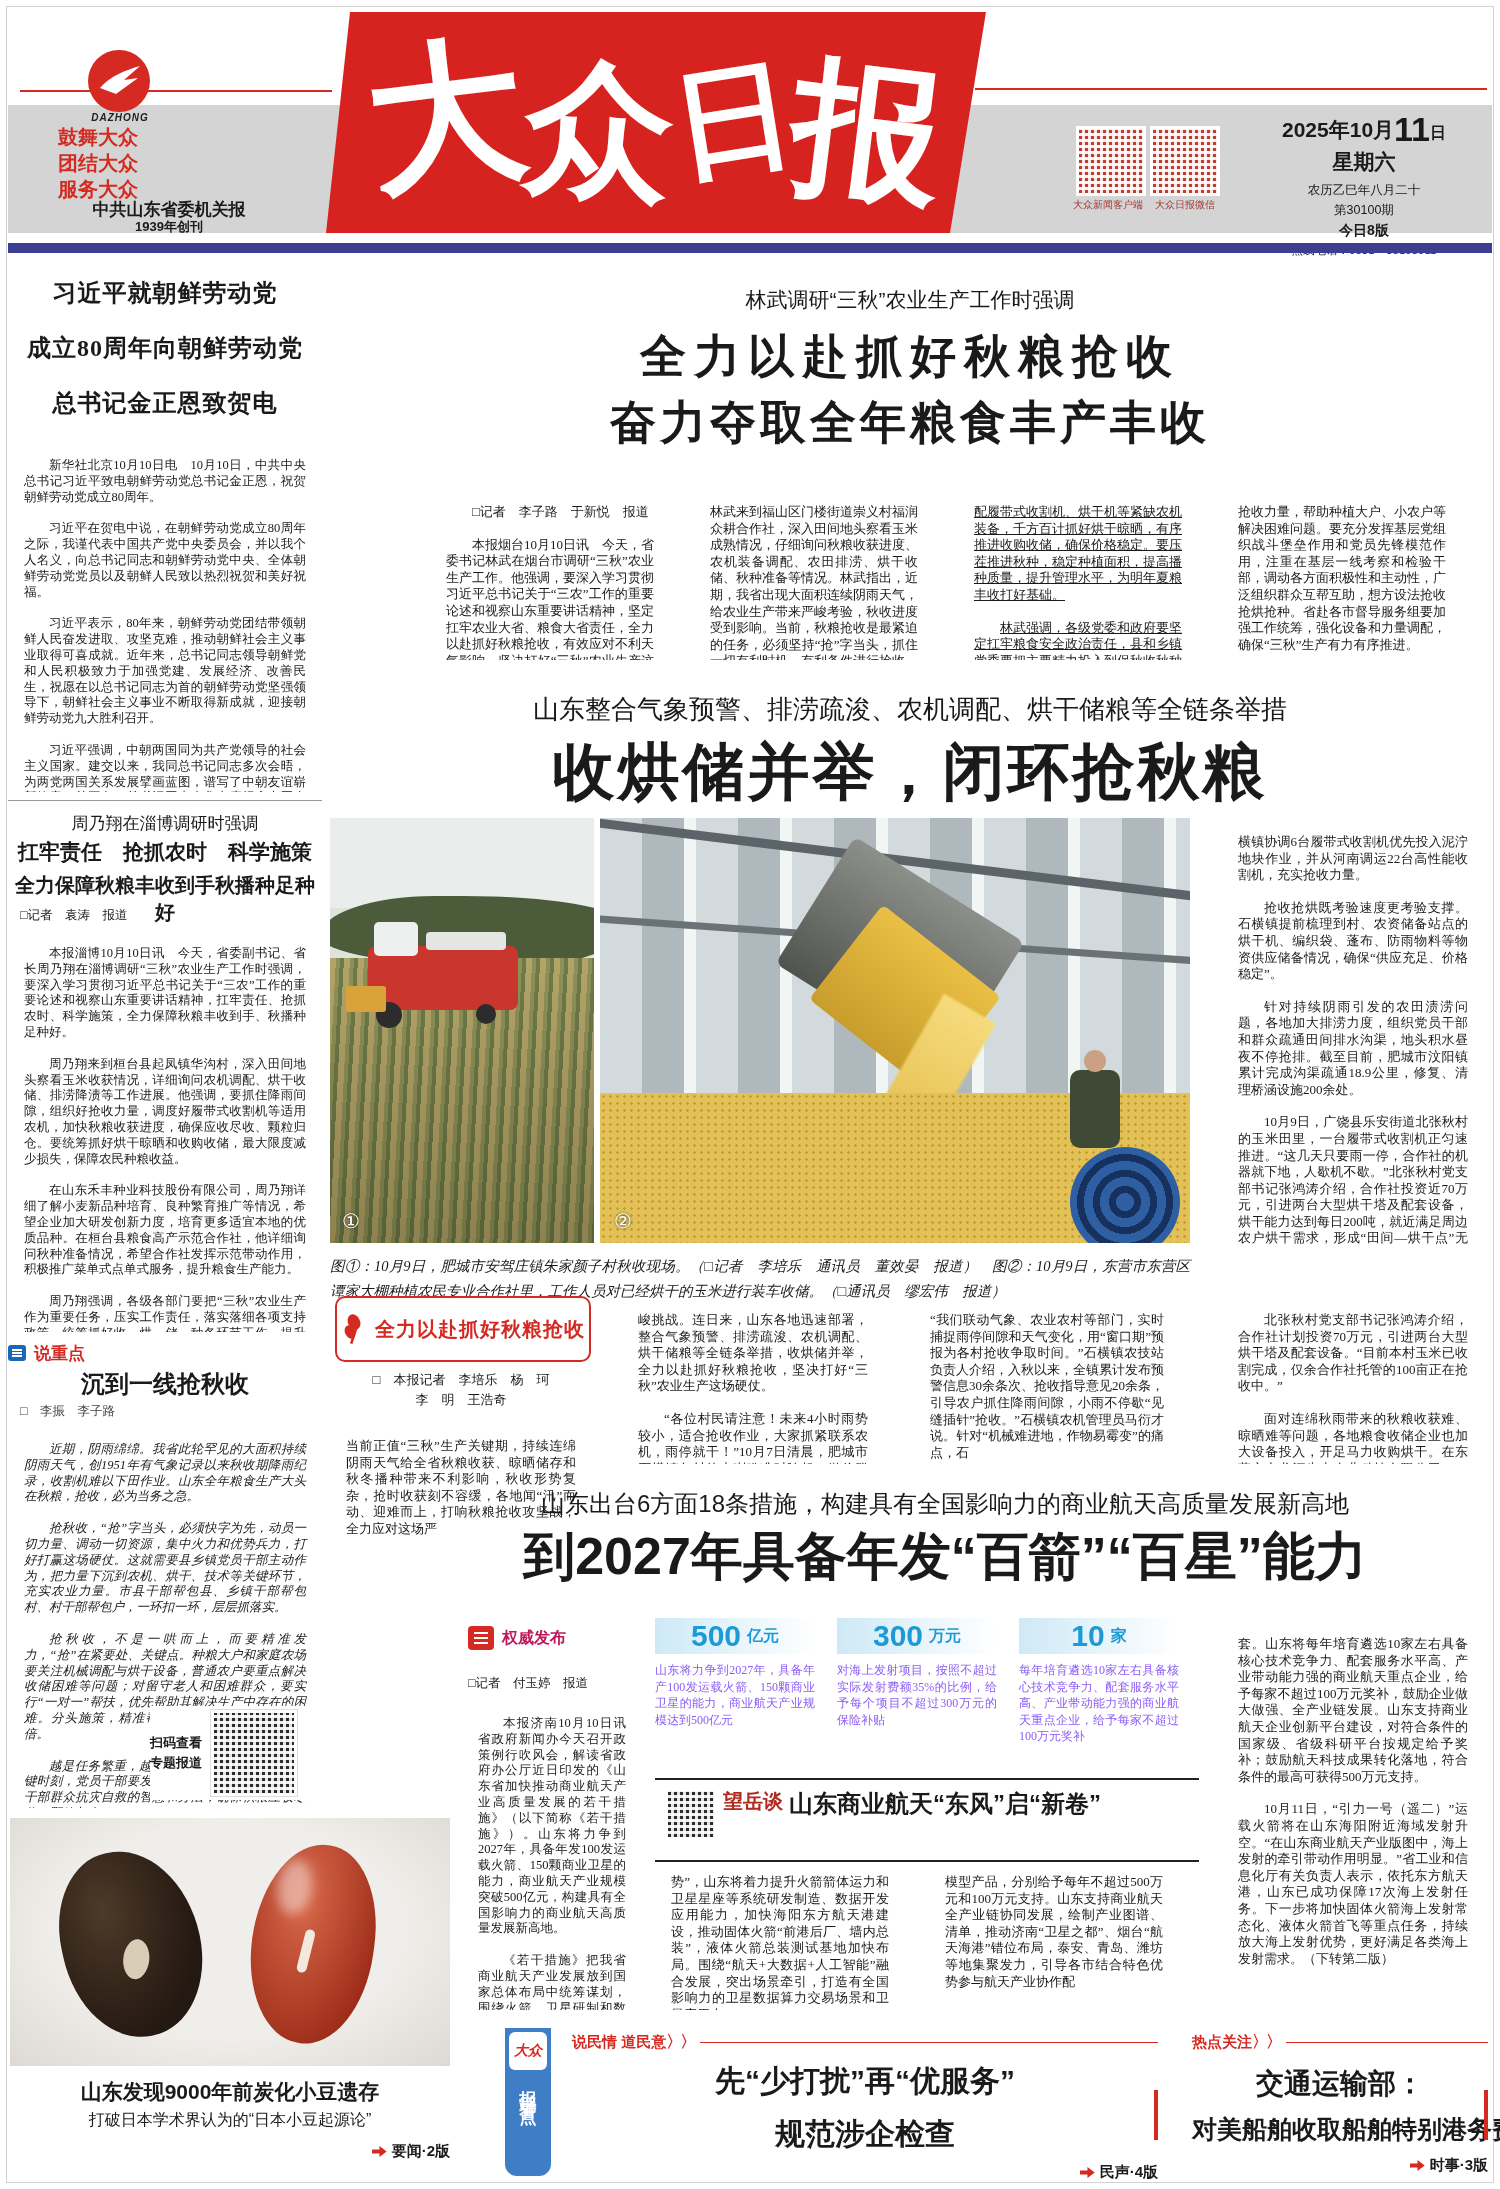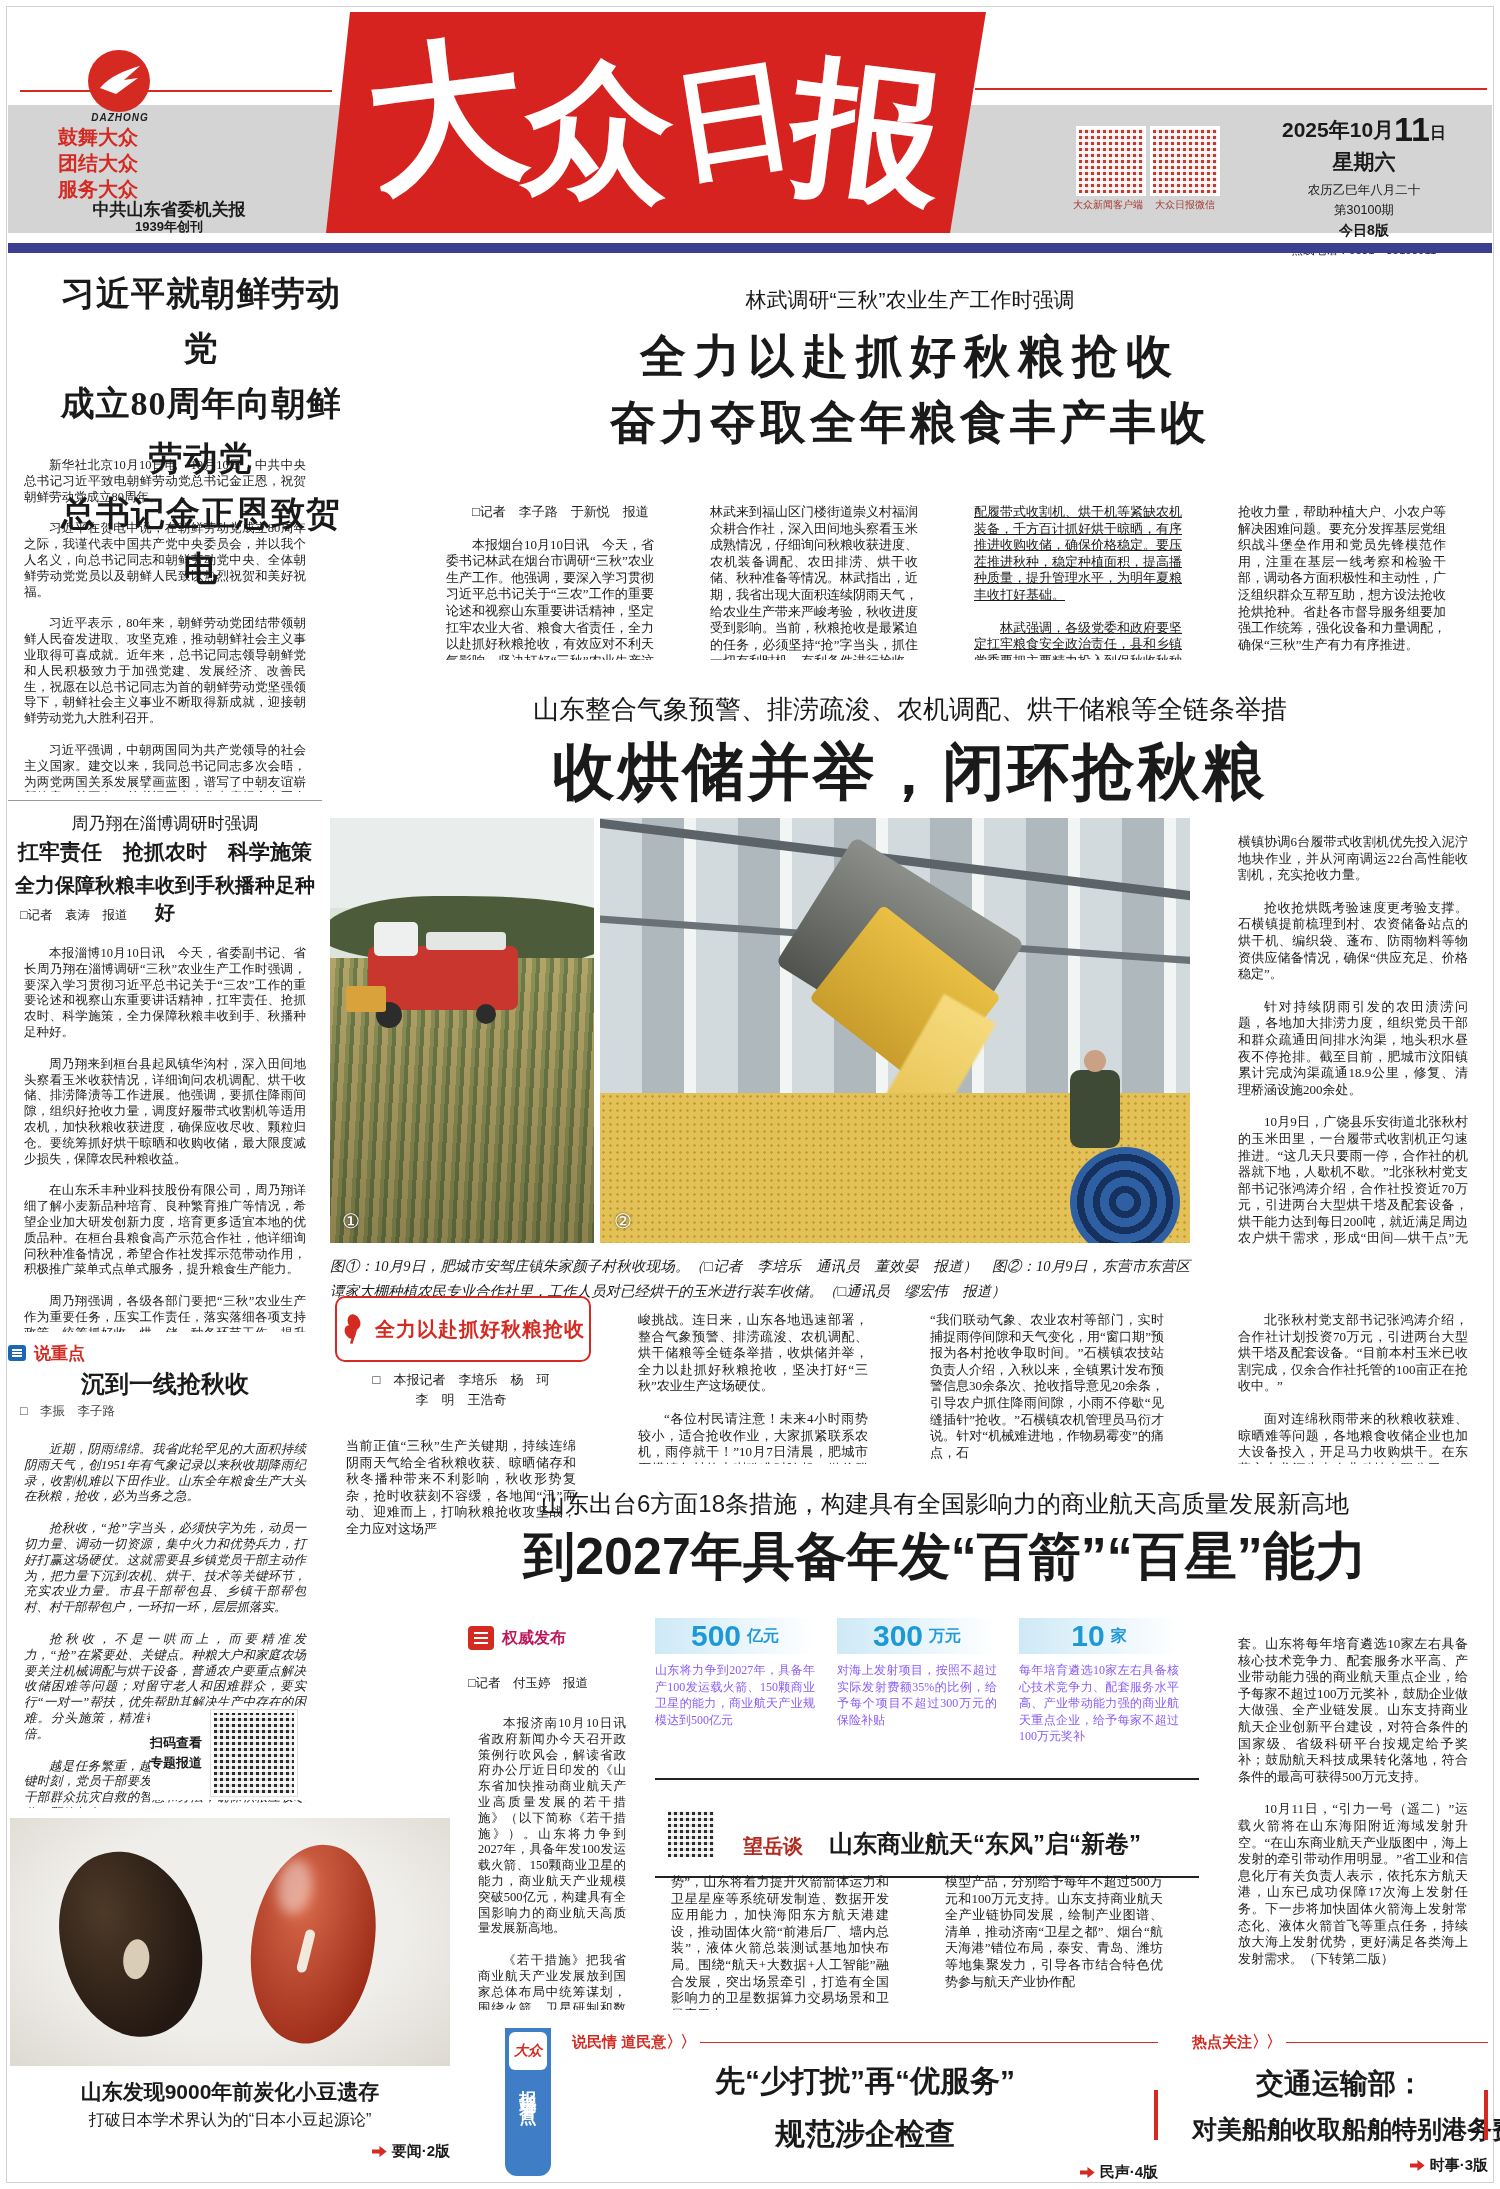--- a/index.html
+++ b/index.html
@@ -45,21 +45,21 @@
   
   .ptr-arrow{display:inline-block;width:15px;height:11px;background:#d42a22;vertical-align:-1px;margin-right:5px;
              clip-path:polygon(0 32%,52% 32%,52% 0,100% 50%,52% 100%,52% 68%,0 68%);}
   .chev{color:#d42a22;font-weight:bold;letter-spacing:-2px;}
   .teaser-line{height:1.5px;background:#d42a22;}
   .teaser-tick{width:4px;background:#d42a22;}
   
   .photo{overflow:hidden;}
   .marker{position:absolute;color:#fff;font-size:20px;text-shadow:0 0 3px #333;}
   
-  .wy-box{border-top:2px solid #222;border-bottom:2px solid #222;display:flex;align-items:flex-end;gap:26px;padding:16px 10px;}
+  .wy-box{border-top:2px solid #222;border-bottom:2px solid #222;display:flex;align-items:flex-start;gap:6px;padding:8px 10px;}
   
   .feat-box{border:2.5px solid #d42a22;border-radius:10px;display:flex;align-items:center;justify-content:center;gap:8px;}
   .tab-vert{writing-mode:vertical-rl;letter-spacing:6px;color:#fff;font-weight:bold;font-size:17px;
             font-family:"Liberation Sans",sans-serif;}
 </style>
 </head>
 <body>
 
 <div class="abs frame"></div>
 
@@ -106,21 +106,21 @@
   </div>
   <div style="font-size:21px;font-weight:bold;margin-top:4px;">星期六</div>
   <div style="font-size:12.5px;margin-top:6px;">农历乙巳年八月二十</div>
   <div style="font-size:12.5px;margin-top:3px;">第30100期</div>
   <div style="font-size:14px;font-weight:bold;margin-top:3px;">今日8版</div>
   <div style="font-size:11.5px;margin-top:3px;">热线电话：0531—85193911</div>
 </div>
 
 <div class="abs navy"></div>
 
-<div class="abs hl-serif ctr" style="left:8px;top:266px;width:314px;font-size:34px;line-height:55px;padding-left:36px;">
+<div class="abs hl-serif ctr" style="left:8px;top:266px;width:314px;font-size:24px;line-height:55px;">
   <div>习近平就朝鲜劳动党</div>
   <div>成立80周年向朝鲜劳动党</div>
   <div>总书记金正恩致贺电</div>
 </div>
 <div class="abs paras body-sm" style="left:8px;top:442px;width:314px;height:350px;">
     <p>新华社北京10月10日电　10月10日，中共中央总书记习近平致电朝鲜劳动党总书记金正恩，祝贺朝鲜劳动党成立80周年。</p>
     <p>习近平在贺电中说，在朝鲜劳动党成立80周年之际，我谨代表中国共产党中央委员会，并以我个人名义，向总书记同志和朝鲜劳动党中央、全体朝鲜劳动党党员以及朝鲜人民致以热烈祝贺和美好祝福。</p>
     <p>习近平表示，80年来，朝鲜劳动党团结带领朝鲜人民奋发进取、攻坚克难，推动朝鲜社会主义事业取得可喜成就。近年来，总书记同志领导朝鲜党和人民积极致力于加强党建、发展经济、改善民生，祝愿在以总书记同志为首的朝鲜劳动党坚强领导下，朝鲜社会主义事业不断取得新成就，迎接朝鲜劳动党九大胜利召开。</p>
     <p>习近平强调，中朝两国同为共产党领导的社会主义国家。建交以来，我同总书记同志多次会晤，为两党两国关系发展擘画蓝图，谱写了中朝友谊崭新篇章。前不久，总书记同志来华出席纪念中国人民抗日战争暨世界反法西斯战争胜利80周年活动，我同总书记同志举行会谈，为中朝双方进一步发展友好合作关系指明了前进方向。无论国际形势如何变化，维护好、巩固好、发展好中朝关系，始终是中国党和政府不变的方针。中方愿同朝方一道，加强战略沟通，深化交流合作，密切协调配合，推动中朝关系不断向前发展，服务两国社会主义建设事业，为地区乃至世界和平稳定和发展繁荣作出积极贡献。祝愿朝鲜劳动党不断取得更大成就！祝愿中朝友谊万古长青！</p>
   </div>

